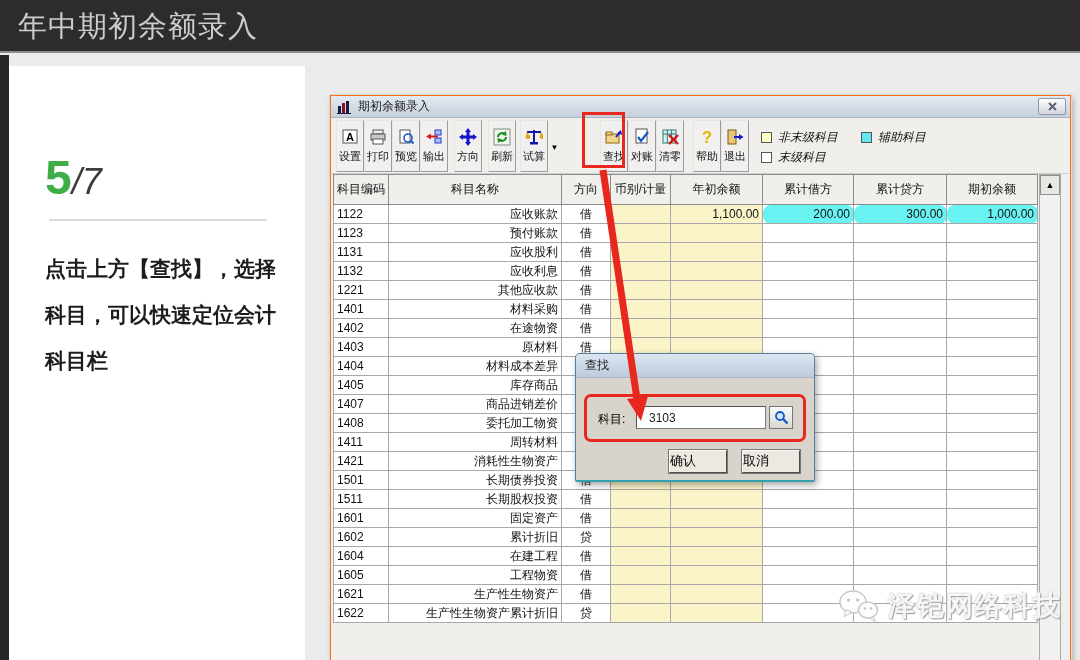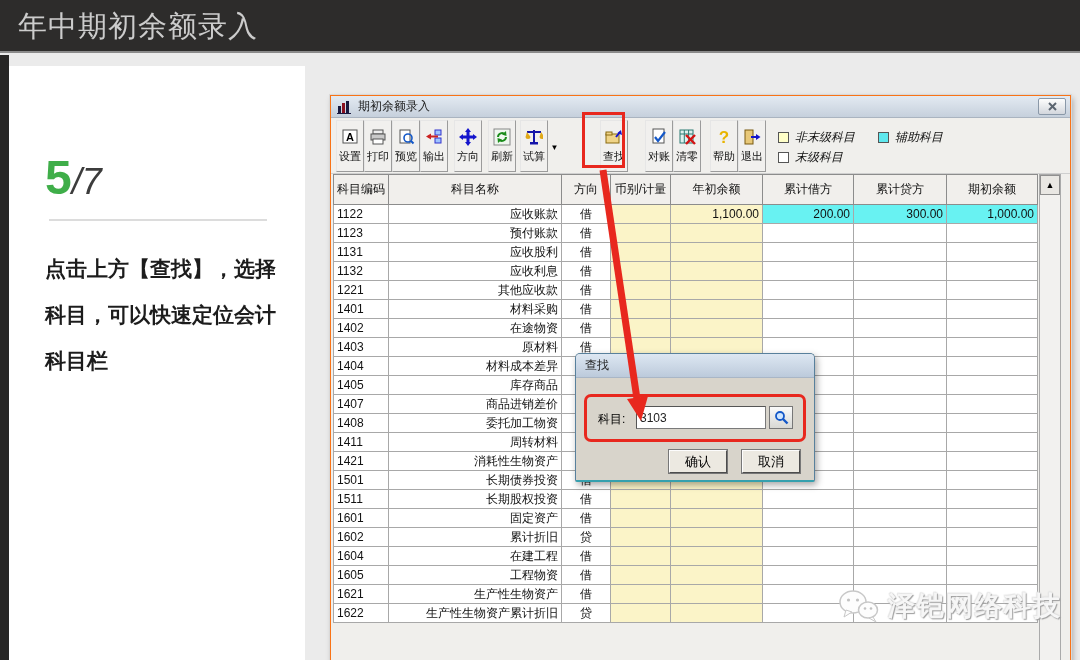--- a/index.html
+++ b/index.html
@@ -35,21 +35,21 @@
 
   
   .win-toolbar { position:absolute; left:0; top:22px; right:0; height:56px;
     display:flex; align-items:flex-start; padding:2px 0 0 5px;
     border-bottom:1px solid #cfcfcf; }
   .tb-group { display:flex; }
   .tb-group:nth-child(2){ margin-left:6px; }
   .tb-group:nth-child(3){ margin-left:6px; }
   .tb-group:nth-child(4){ margin-left:4px; }
   .tb-group:nth-child(5){ margin-left:39px; }
-  .tb-group:nth-child(6){ margin-left:17px; }
+  .tb-group:nth-child(6){ }
   .tb-group:nth-child(7){ margin-left:9px; }
   .tb-btn { width:28px; height:52px; background:#f1f0ee;
     border:1px solid; border-color:#e6e6e6 #9b9b9b #9b9b9b #e6e6e6;
     display:flex; flex-direction:column; align-items:center; justify-content:center; }
   .tb-icon { width:18px; height:18px; display:block; }
   .tb-label { font-size:11px; color:#111; margin-top:3px; white-space:nowrap; }
   .tb-dropdown { width:13px; height:52px; display:flex; align-items:flex-end; justify-content:center;
     font-size:8px; color:#000; padding-bottom:20px; }
 
   
@@ -61,47 +61,47 @@
   
   .win-table { position:absolute; left:2px; top:78px; width:704px;
     border-collapse:collapse; table-layout:fixed; background:#fff; }
   .win-table th { height:30px; background:#f1efec; border:1px solid #8c8c8c;
     font-size:12px; font-weight:normal; color:#111; text-align:center; overflow:hidden; white-space:nowrap;margin-top:13px; }
   .win-table td { height:19px; border:1px solid #a8a8a8; font-size:12px; color:#111;
     padding:0 3px; overflow:hidden; white-space:nowrap; }
   .c-code{ text-align:left; } .c-name{ text-align:right; } .c-dir{ text-align:center; }
   .num { text-align:right; }
   .bg-yellow { background:#fbf4c8; }
-  .bg-cyan { background:#68f2f2; }
+  .bg-cyan { background:#68f2f2;border-radius:8px; }
 
   
   .win-scrollbar { position:absolute; left:708px; top:78px; width:22px; bottom:3px;
     background:#f2f1ef; border:1px solid #aaa; }
   .scroll-up { width:100%; height:20px; background:#e9e7e3; border:1px solid #8f8f8f;
     font-size:9px; color:#000; display:flex; align-items:center; justify-content:center; }
 
   
   .find-dialog { position:absolute; left:575px; top:353px; width:240px; height:129px;
     background:#d8d4cb; border:1px solid #58809c; border-bottom:2px solid #35a0ae;
     border-radius:5px 5px 2px 2px; box-shadow:2px 3px 7px rgba(0,0,0,.35); z-index:40; }
   .dlg-titlebar { height:24px; border-radius:4px 4px 0 0;
     background:linear-gradient(#dde7f2,#bccadb); border-bottom:1px solid #a9b6c6;
     display:flex; align-items:center; padding-left:9px; font-size:12px; color:#222; }
   .dlg-field-row { position:absolute; left:0; top:50px; width:100%; height:30px; }
   .dlg-field-label { position:absolute; left:22px; top:7px; font-size:12px; font-weight:normal; color:#000; }
   .dlg-input { position:absolute; left:60px; top:2px; width:130px; height:23px;
     background:#fff; border:1px solid #7a7a7a; border-top-color:#555; border-left-color:#555;
-    font-size:12px; color:#222; padding:0 3px; font-family:"Liberation Sans","DejaVu Sans",sans-serif; }
+    font-size:12px; color:#222; padding:0 12px; font-family:"Liberation Sans","DejaVu Sans",sans-serif; }
   .dlg-mag-btn { position:absolute; left:193px; top:2px; width:24px; height:23px;
     background:linear-gradient(#fafafa,#d8d8d4); border:1px solid #777;
     display:flex; align-items:center; justify-content:center; }
   .dlg-buttons { position:absolute; left:0; top:96px; width:100%; }
   .dlg-btn { position:absolute; width:58px; height:23px; background:#ece9e1;
     border:1px solid; border-color:#fdfdfd #4d4d4d #4d4d4d #fdfdfd; outline:1px solid #777;
-    font-size:13px; color:#000; text-align:center; line-height:21px; }
+    font-size:13px; color:#000; text-align:left; line-height:21px;font-family:Liberation Mono, monospace; }
   .dlg-btn-ok { left:93px; } .dlg-btn-cancel { left:166px; }
 
   
   .red-box-find { position:absolute; left:582px; top:112px; width:43px; height:56px;
     border:3px solid #e8281e; z-index:45; }
   .red-box-field { position:absolute; left:584px; top:394px; width:222px; height:48px;
     border:3px solid #e8281e; border-radius:7px; z-index:45; }
   .arrow-overlay { position:absolute; left:0; top:0; width:1080px; height:660px;
     pointer-events:none; z-index:50; }
 

